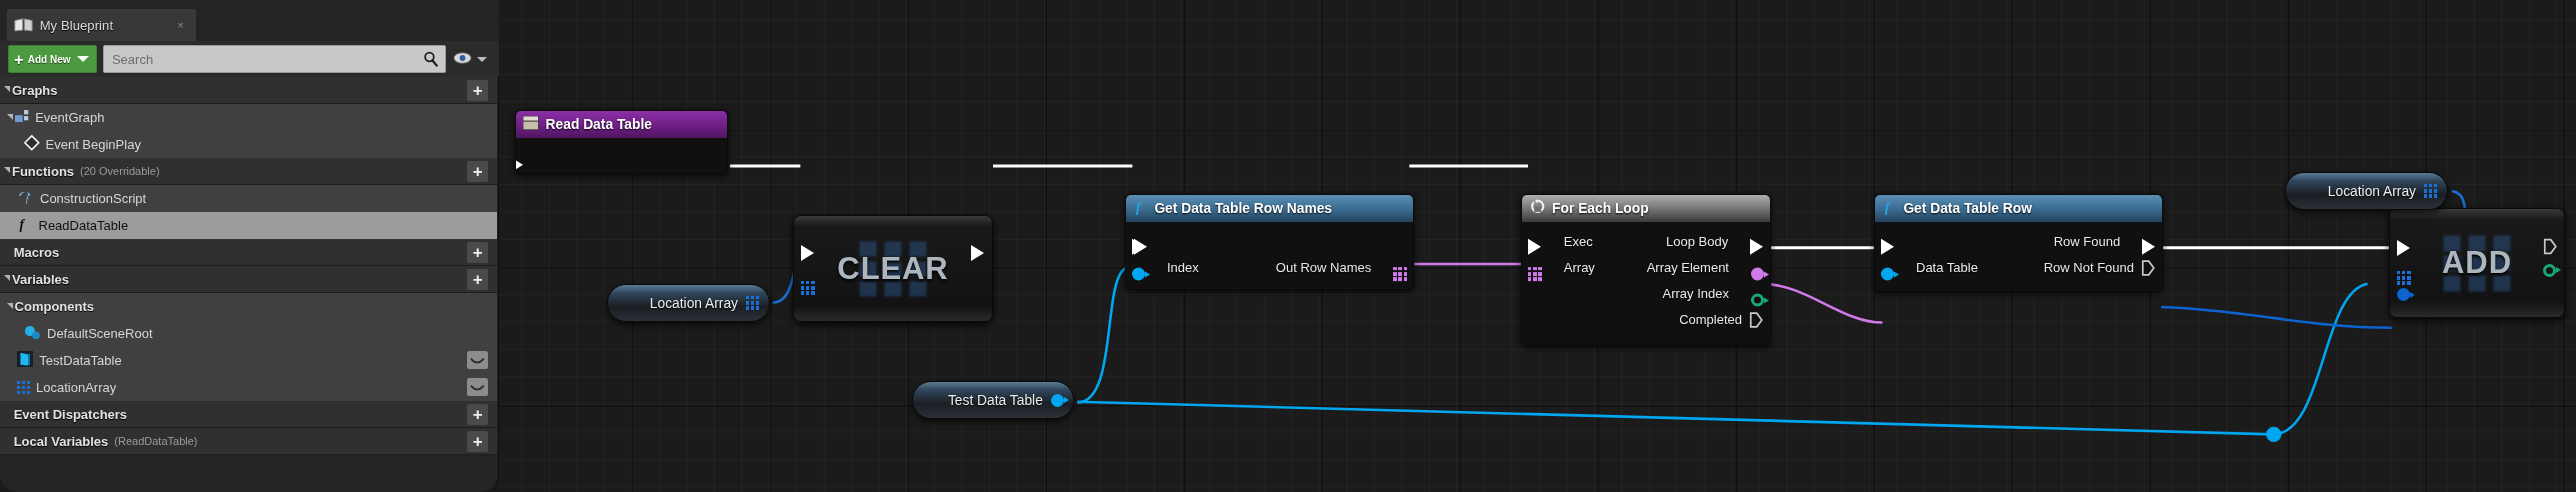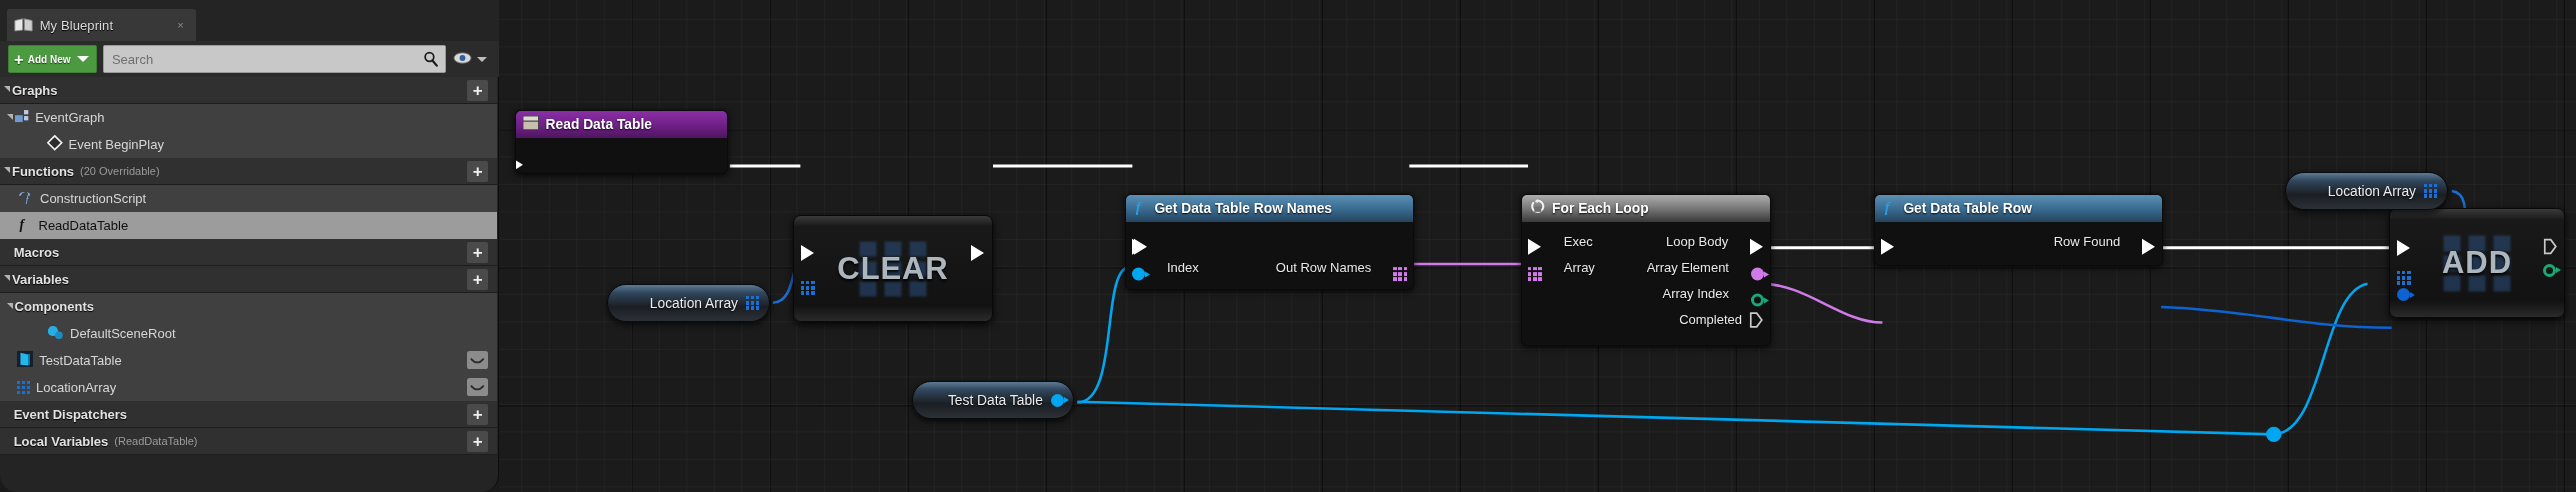--- a/index.html
+++ b/index.html
@@ -111,21 +111,21 @@
     width: 21.5px; height: 21.5px; background: #4a4a4a; border-radius: 1.7px;
     display: flex; align-items: center; justify-content: center;
     color: #efefef; font-size: 17px; font-weight: bold; line-height: 15.5px;
   }
   .eyebtn {
     position: absolute; right: 8.6px; top: 4.3px;
     width: 21.5px; height: 18px; background: #8c8c8c; border-radius: 2.6px;
     display:flex; align-items:center; justify-content:center;
   }
   .indent1 { padding-left: 6.9px; }
-  .indent2 { padding-left: 47px; }
+  .indent2 { padding-left: 24px; }
   .indent3 { padding-left: 17px; }
 
   .ic { flex: none; margin-right: 6px; display:inline-block; }
 
   
   .arr9 { width: 13px; height: 13px; position: relative; }
   .arr9 i {
     position: absolute; width: 3.4px; height: 3.4px; background: #1a6fd4; display:block;
   }
   .arr9 i:nth-child(1){left:0;top:0}   .arr9 i:nth-child(2){left:4.7px;top:0}  .arr9 i:nth-child(3){left:9.5px;top:0}
@@ -600,20 +600,30 @@
           </svg>
         </span>
         <span class="tlbl">Get Data Table Row</span>
       </div>
       <div class="body" style="padding:6.9px 0 10.3px;">
         <div class="prow">
           <span class="left-pin exec"></span>
           <span class="pname lbl-r">Row Found</span>
           <span class="right-pin exec"></span>
         </div>
+        <div class="prow">
+          <span class="left-pin dot" style="background:#00a6ef; color:#00a6ef;"></span>
+          <span class="pname lbl-l">Data Table</span>
+          <span class="pname lbl-r">Row Not Found</span>
+          <span class="right-pin exechollow">
+            <svg width="14.6" height="17" viewBox="0 0 17 20">
+              <path d="M2 2 L9 2 L15 10 L9 18 L2 18 Z" fill="none" stroke="#c9c9c9" stroke-width="2"></path>
+            </svg>
+          </span>
+        </div>
       </div>
     </div>
 
     <div class="compact" style="left:1890px; top:208px; width:176px; height:110px;">
       <span class="wm">
         <i></i>
           <i></i>
           <i></i>
           <i></i>
           <i></i>

